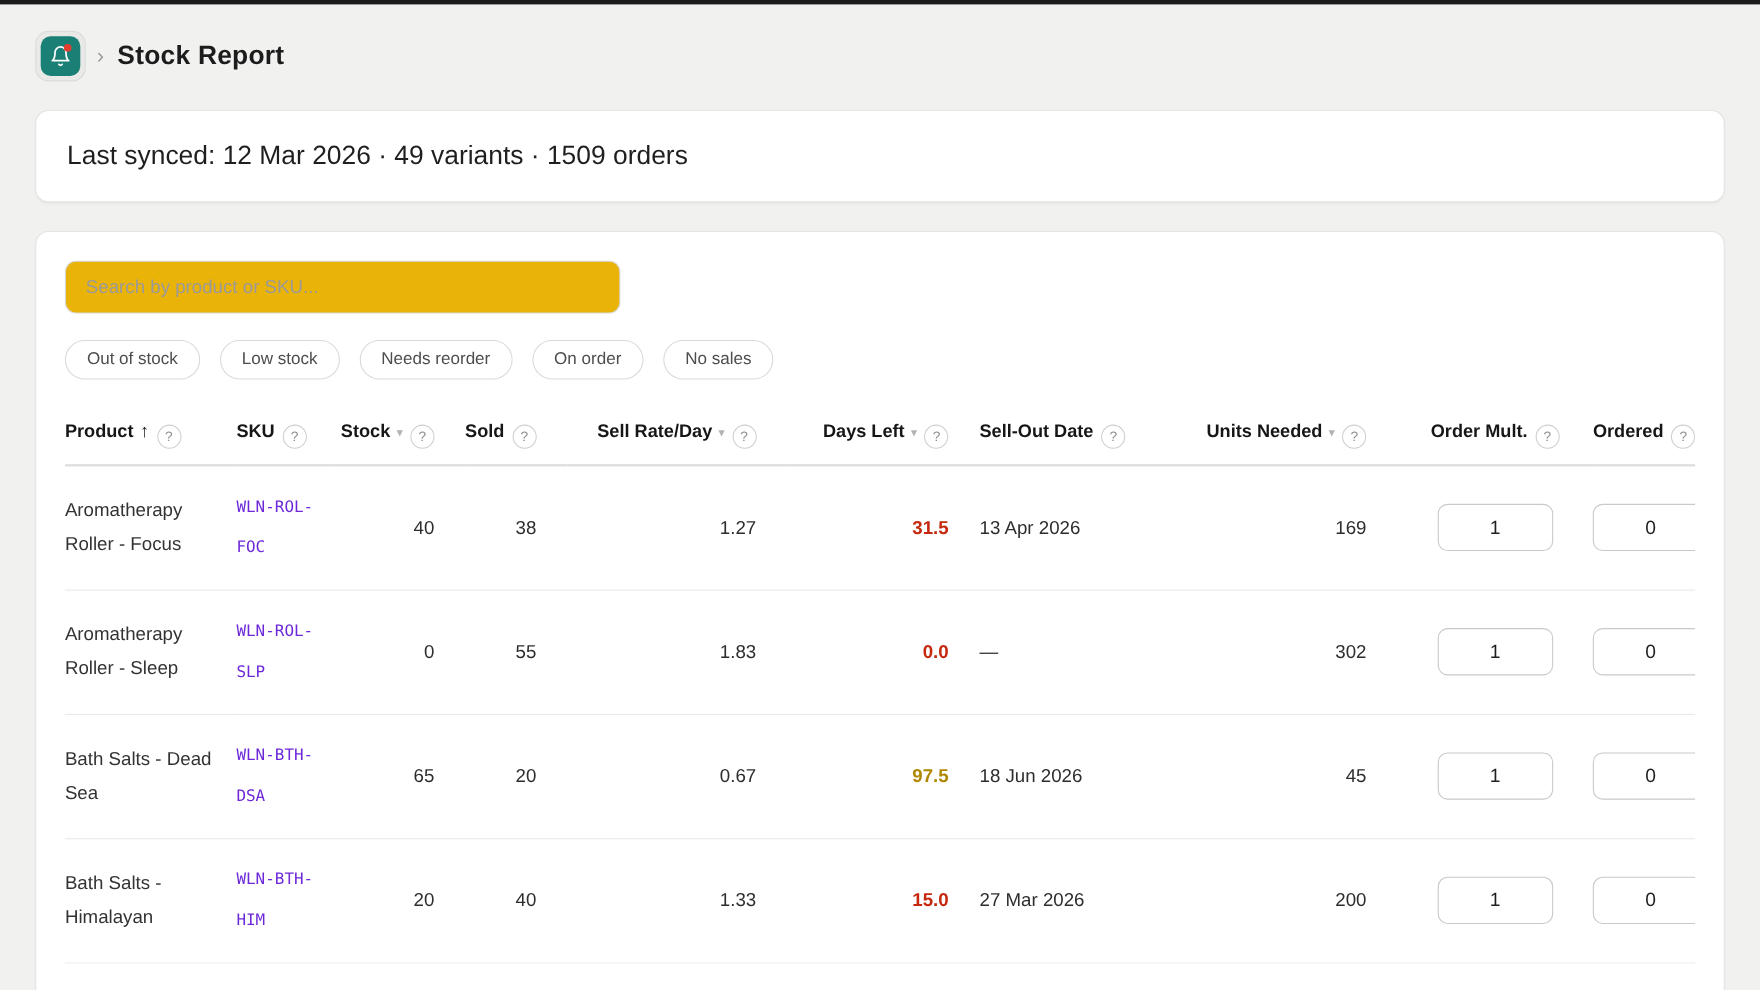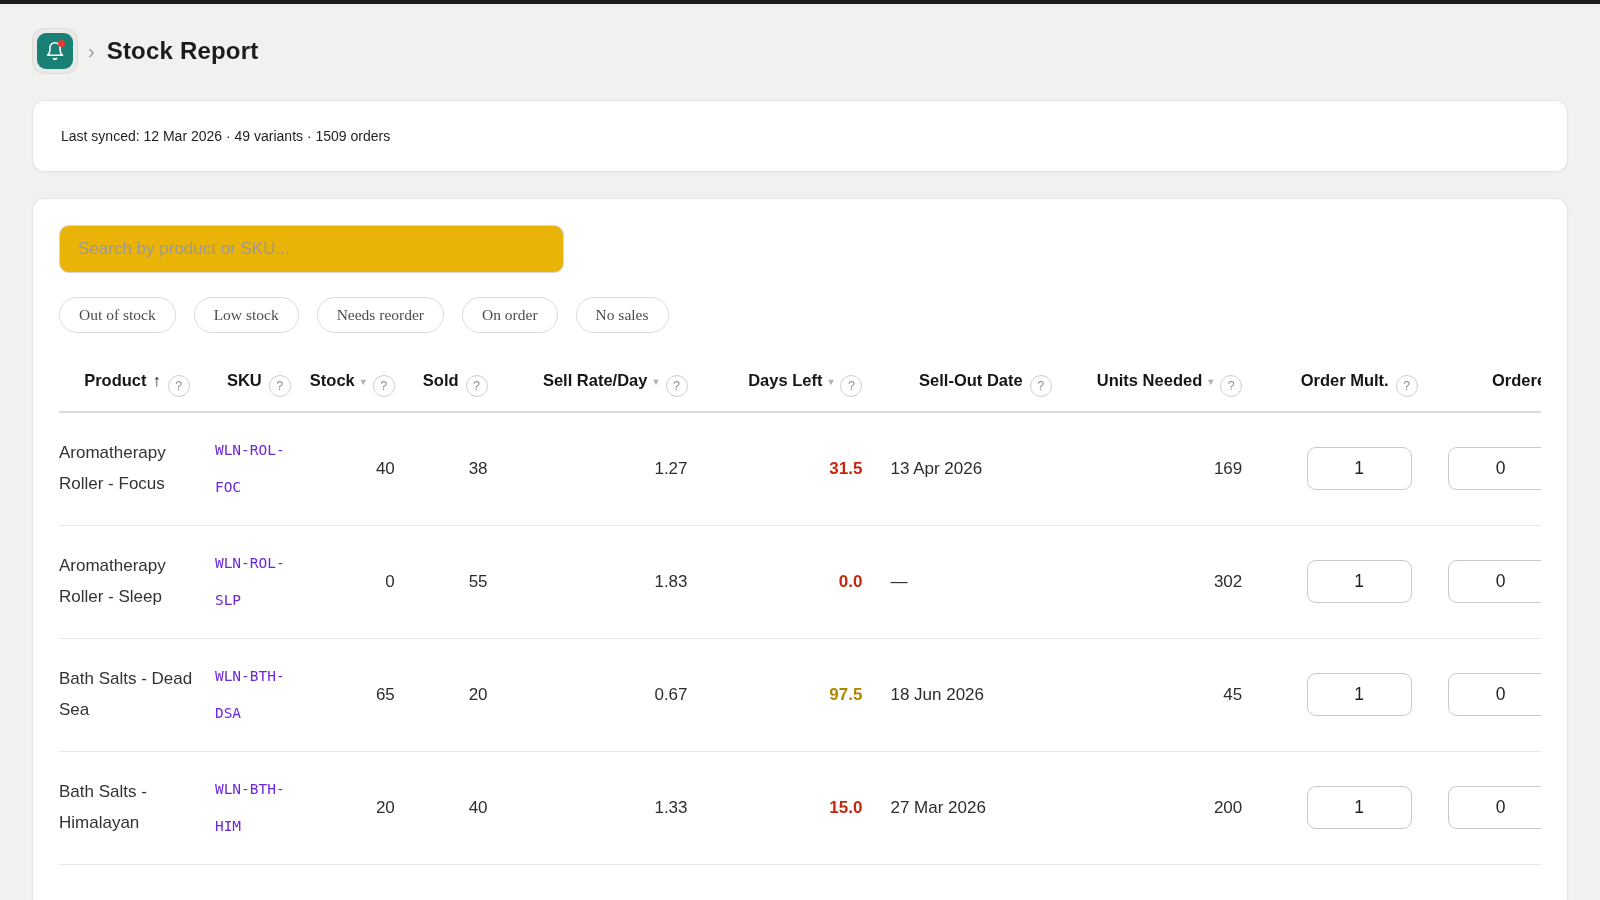--- a/index.html
+++ b/index.html
@@ -45,21 +45,21 @@
   }
   .overflow-dots { display:flex; gap:4px; margin-left:24px; cursor:pointer; padding:6px 2px; }
   .overflow-dots i { width:5px; height:5px; border-radius:50%; background:#262626; }
 
   
   .card {
     background:#fff; border:1px solid #e4e4e3; border-radius:12px;
     margin:0 32px; box-shadow:0 1px 2px rgba(0,0,0,.04);
   }
   .sync-card { padding:27px 28px; margin-bottom:26px; }
-  .sync-summary { font-size:14px; color:#1f1f1f; }
+  .sync-summary { font-size:24px; color:#1f1f1f; }
 
   .main-card { padding:26px; min-height:720px; }
 
   
   .toolbar { display:flex; align-items:center; }
   .search-input {
     width:505px; height:48px;
     border:1px solid #d7d7d6; border-radius:10px;
     padding:0 18px; font-family:inherit; font-size:17px; color:#2a2a2a;
     background:#eab308; outline:none;
@@ -69,31 +69,31 @@
     height:48px; margin-left:16px; padding:0 25px;
     background:#fff; border:1px solid #d7d7d6; border-radius:10px;
     font-family:inherit; font-size:17px; color:#1f1f1f; cursor:pointer;
   }
 
   
   .chips { display:flex; gap:18px; margin-top:24px; }
   .chip {
     height:36px; padding:0 19px; border-radius:18px;
     background:#fff; border:1px solid #dadad9;
-    font-family:Liberation Serif, serif; font-size:15.5px; color:#4d4d4d;
+    font-family:Liberation Sans, sans-serif; font-size:15.5px; color:#4d4d4d;
     display:flex; align-items:center; cursor:pointer; white-space:nowrap;
   }
 
   
   .table-clip { overflow:hidden; margin-top:30px; }
   table { border-collapse:collapse; table-layout:fixed; min-width:1570px; }
   th, td { vertical-align:middle; }
   thead th {
     font-size:16.5px; font-weight:700; color:#161616;
-    text-align:center; padding:8px 0 14px 0; white-space:nowrap;
+    text-align:left; padding:8px 0 14px 0; white-space:nowrap;
     border-bottom:2px solid #dcdcdb; cursor:pointer;
   }
   th.num, td.num { text-align:right; padding-right:28px; }
   th.ctr, td.ctr { text-align:center; }
   tbody td {
     border-bottom:1px solid #e9e9e8;
     height:113px; font-size:17px; color:#2d2d2d;
   }
   td.product-cell { line-height:1.8; color:#333; padding-right:10px; }
   td.sku-cell {

